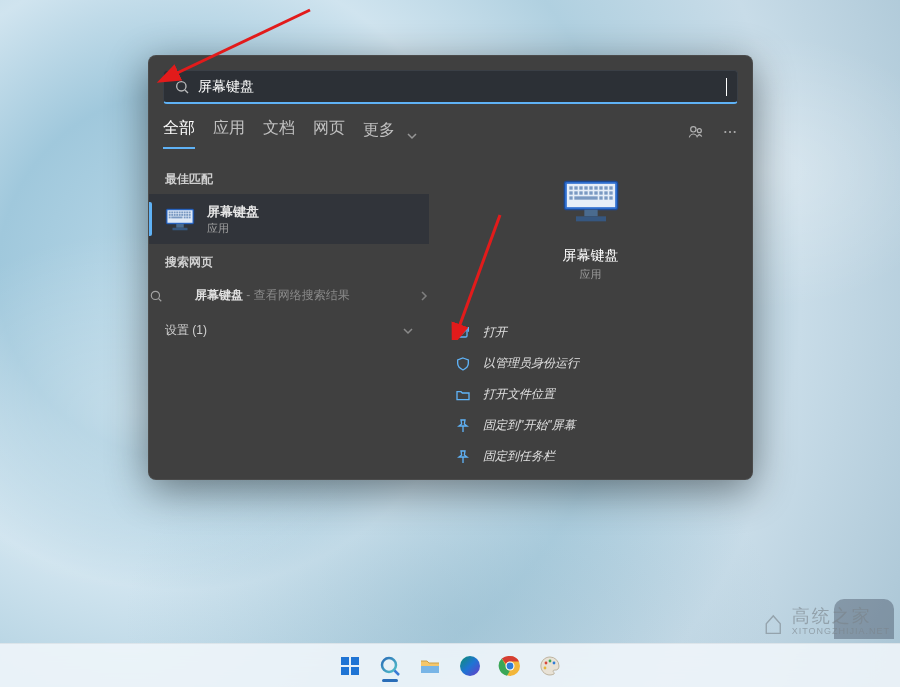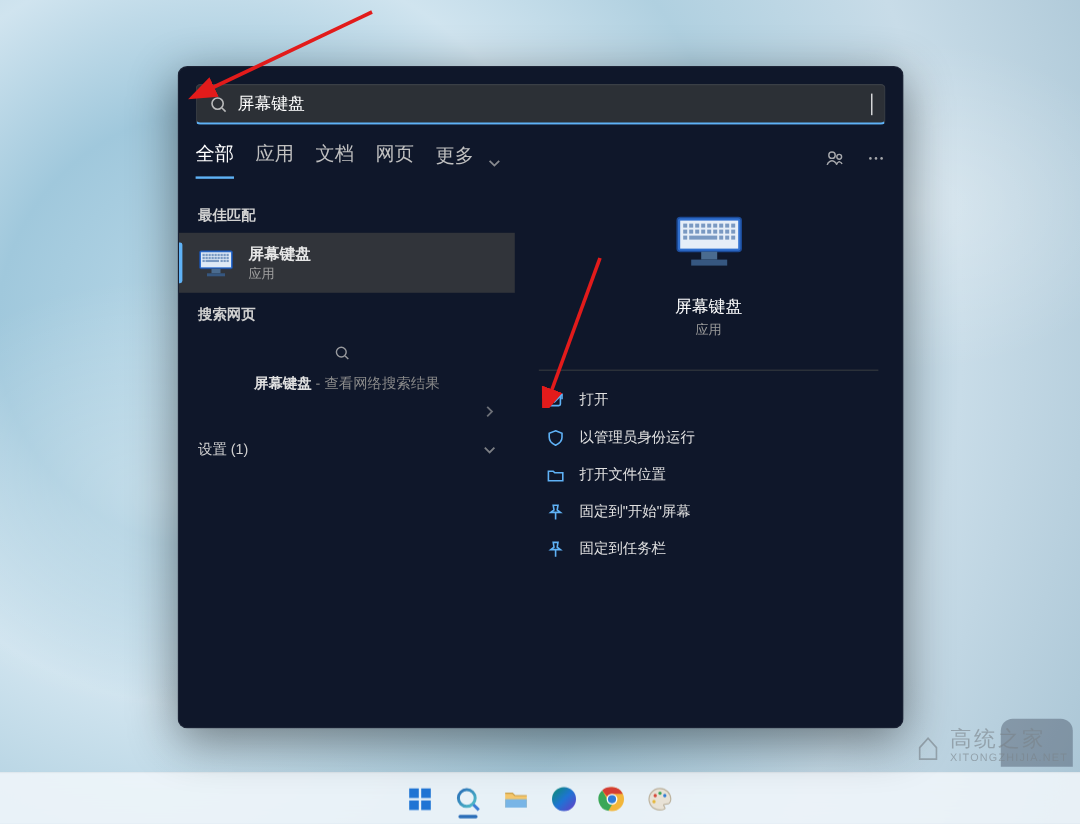--- a/index.html
+++ b/index.html
@@ -34,22 +34,22 @@
   .taskbar-item.active::after {
     content:""; position:absolute; bottom:2px; left:50%; transform:translateX(-50%);
     width: 16px; height: 3px; background:#2a6db8; border-radius:2px;
   }
   .tb-icon { width: 24px; height: 24px; }
 
   
   .flyout {
     position: absolute;
     top: 55px; left: 148px;
-    width: 605px; height: 552px;
-    background: #0f172a;
+    width: 605px; height: 425px;
+    background: #404040;
     border: 1px solid rgba(255,255,255,0.06);
     border-radius: 8px;
     box-shadow: 0 10px 40px rgba(0,0,0,0.45);
     color: #e6e6e6;
     display: flex; flex-direction: column;
     z-index: 10;
     overflow: hidden;
   }
 
   .search-row {
@@ -116,23 +116,23 @@
   .result-item.selected::before {
     content:""; position:absolute; left:0; top:8px; bottom:8px; width:3px;
     background:#5fb2f6; border-radius:0 2px 2px 0;
   }
   .result-icon-box { width:34px; height:34px; display:flex; align-items:center; justify-content:center; }
   .result-text { display:flex; flex-direction:column; }
   .result-title { font-size:13px; font-weight:600; }
   .result-sub { font-size:11px; color:#a0a0a0; }
 
   .result-web {
-    display:flex; align-items:center; gap:10px;
-    padding: 10px 16px; cursor:pointer;
-    font-size:12px; color:#e0e0e0;flex-direction:column;
+    display:flex; align-items:center; gap:24px;
+    padding: 10px 0; cursor:pointer;
+    font-size:12px; color:#e0e0e0;
   }
   .result-web .sub { color:#8a8a8a; font-weight:400; }
   .chev-right { margin-left:auto; opacity:0.6; width:10px;height:10px;}
 
   .collapsible {
     display:flex; align-items:center; justify-content:space-between;
     padding: 8px 16px; font-size:12px; color:#d0d0d0; cursor:pointer;
   }
   .chev-down { width:10px; height:10px; opacity:0.7; }
 
@@ -144,21 +144,21 @@
   .app-preview-icon { width:60px; height:60px; margin-bottom:6px; }
   .app-preview-name { font-size:14px; color:#fff; font-weight:500; margin-top:4px;}
   .app-preview-type { font-size:11px; color:#9a9a9a; margin-top:2px;}
 
   .divider { height:1px; background:#34383e; margin: 10px 0; }
 
   .action-list { display:flex; flex-direction:column; gap:2px; }
   .action {
     display:flex; align-items:center; gap:12px;
     padding: 6px 6px; border-radius:3px; cursor:pointer;
-    font-size:12px; color:#e0e0e0;
+    font-size:12px; color:#e0e0e0;font-style:italic;
   }
   .action-icon { width:16px; height:16px; flex:none; }
 
   
   .arrow { position:absolute; z-index:50; pointer-events:none; }
 
   
   .watermark {
     position:absolute; right:10px; bottom:48px;
     display:flex; align-items:center; gap:8px;

